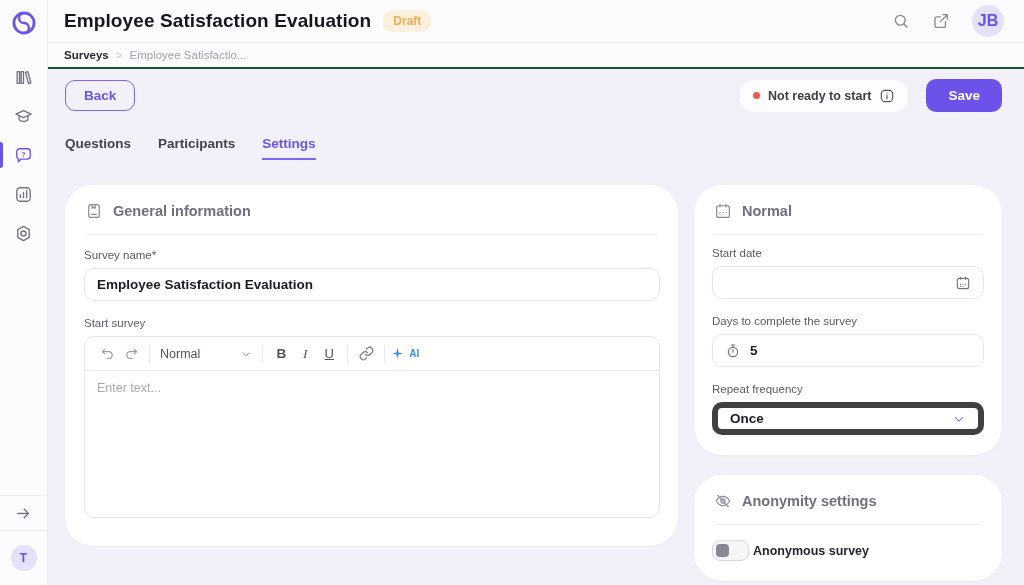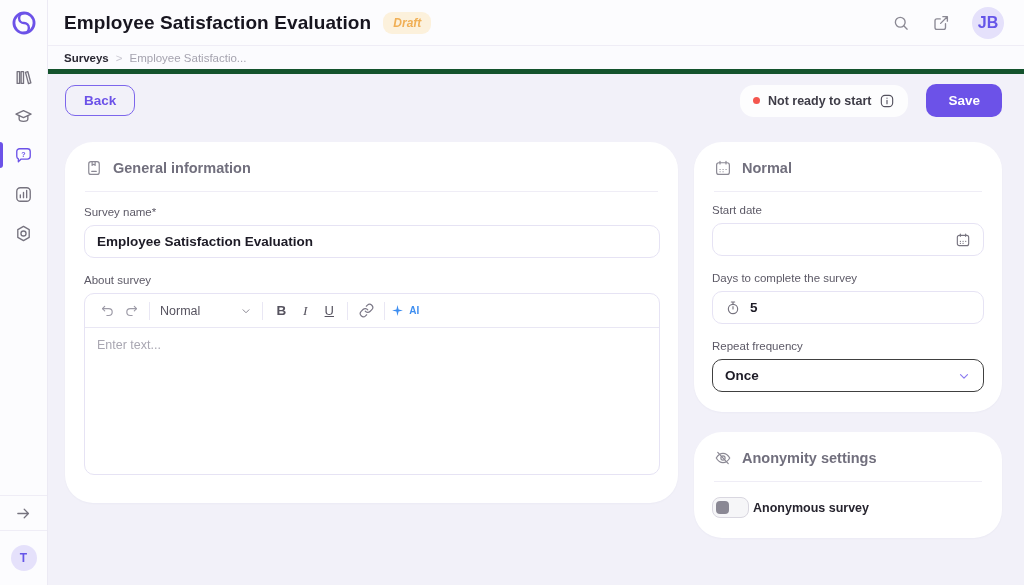--- a/index.html
+++ b/index.html
@@ -18,26 +18,26 @@
   .side-spacer { flex:1; }
   .side-collapse { width:100%; height:36px; border-top:1px solid #EFEDF6; border-bottom:1px solid #EFEDF6; display:flex; align-items:center; justify-content:center; cursor:pointer; }
   .side-user { padding:14px 0 14px 0; }
   .avatar-sm { width:26px; height:26px; border-radius:50%; background:#E5E1FB; color:#6555E8; font-size:12px; font-weight:bold; display:flex; align-items:center; justify-content:center; }
 
   
   .right-col { flex:1; display:flex; flex-direction:column; min-width:0; }
 
   .header { height:46px; background:#FCFCFE; border-bottom:1px solid #EFEDF6; display:flex; align-items:center; padding:0 20px 0 16px; }
   .page-title { font-size:19px; font-weight:bold; color:#17151F; letter-spacing:.1px; }
-  .draft-badge { margin-left:12px; background:#FCF1DC; color:#F0AF55; font-size:12px; font-weight:bold; padding:4px 10px; border-radius:9px;font-style:italic; }
+  .draft-badge { margin-left:12px; background:#FCF1DC; color:#F0AF55; font-size:12px; font-weight:bold; padding:4px 10px; border-radius:9px; }
   .header-right { margin-left:auto; display:flex; align-items:center; gap:22px; }
   .icon-btn { background:none; border:none; cursor:pointer; display:flex; align-items:center; justify-content:center; padding:0; }
   .avatar-md { width:32px; height:32px; border-radius:50%; background:#E5E1FB; color:#6555E8; font-size:16px; font-weight:bold; display:flex; align-items:center; justify-content:center; cursor:pointer; }
 
-  .breadcrumb { height:28px; background:#FBFBFE; border-bottom:5px solid #14532d; display:flex; align-items:center; padding:0 16px; font-size:11.5px; }
+  .breadcrumb { height:28px; background:#FBFBFE; border-bottom:2px solid #14532d; display:flex; align-items:center; padding:0 16px; font-size:11.5px; }
   .bc-root { color:#2A2833; font-weight:bold; cursor:pointer; }
   .bc-sep { color:#C9C7D1; margin:0 7px; }
   .bc-current { color:#A5A3AF; }
 
   .main { flex:1; background:#F2F1F9; padding:10px 22px 4px 17px; display:flex; flex-direction:column; }
 
   .action-row { display:flex; align-items:center; }
   .btn-back { border:1.5px solid #7D66EC; color:#6C52E8; background:transparent; font-weight:bold; font-size:13.5px; border-radius:10px; padding:7px 18px; cursor:pointer; font-family:inherit; }
   .action-right { margin-left:auto; display:flex; align-items:center; gap:18px; }
   .status-pill { background:#FDFDFE; border-radius:14px; padding:8px 13px; display:flex; align-items:center; gap:8px; font-size:12.5px; color:#3E3C47; font-weight:bold; }
@@ -67,21 +67,21 @@
   .tb-i { font-style:italic; font-size:13.5px; font-family:"Liberation Serif", serif; color:#56535F; }
   .tb-u { text-decoration:underline; font-size:13px; color:#56535F; }
   .tb-ai { display:flex; align-items:center; gap:5px; color:#3E8EF0; font-size:10px; font-weight:bold; cursor:pointer; }
   .editor-area { height:146px; padding:10px 12px; font-size:12.5px; color:#A9A7B2; cursor:text; }
 
   .right-stack { width:308px; flex-shrink:0; display:flex; flex-direction:column; gap:20px; }
   .tim-body { padding:12px 18px 20px 18px; }
   .input-wrap { position:relative; display:flex; align-items:center; height:33px; border:1px solid #E6E3F4; border-radius:10px; background:#fff; padding:0 12px; gap:9px; }
   .input-wrap input { border:none; outline:none; flex:1; font-size:13.5px; font-weight:bold; color:#1D1B26; font-family:inherit; background:transparent; min-width:0; }
   .mb18 { margin-bottom:16px; }
-  .select-box { display:flex; align-items:center; justify-content:space-between; height:33px; border:1px solid #404040; border-radius:10px; background:#fff; padding:0 12px; font-size:13.5px; font-weight:bold; color:#1D1B26; cursor:pointer; }
+  .select-box { display:flex; align-items:center; justify-content:space-between; height:33px; border:6px solid #404040; border-radius:10px; background:#fff; padding:0 12px; font-size:13.5px; font-weight:bold; color:#1D1B26; cursor:pointer; }
 
   .anon-body { padding:15px 18px 20px 18px; display:flex; align-items:center; gap:4px; }
   .toggle { width:37px; height:21px; border:1px solid #D9D7E0; background:#F6F6F8; border-radius:8px; position:relative; cursor:pointer; flex-shrink:0; }
   .toggle .knob { position:absolute; left:3px; top:3px; width:13px; height:13px; border-radius:4px; background:#8A8894; }
   .toggle-label { font-size:12.5px; font-weight:bold; color:#26242E; }
 </style>
 </head>
 <body>
 
 <div class="app">
@@ -174,36 +174,41 @@
             <span>Not ready to start</span>
             <svg width="16" height="16" viewBox="0 0 24 24" fill="none" stroke="#55525F" stroke-width="1.7" stroke-linecap="round">
               <rect x="3.5" y="3.5" width="17" height="17" rx="5.5"></rect>
               <path d="M12 11 v5 M12 7.6 v.2"></path>
             </svg>
           </div>
           <button class="btn-save">Save</button>
         </div>
       </div>
 
+      <div class="tabs">
+        <span class="tab">Questions</span>
+        <span class="tab">Participants</span>
+        <span class="tab active">Settings</span>
+      </div>
 
       <div class="content">
 
         <div class="card card-general">
           <div class="card-head">
             <svg width="18" height="18" viewBox="0 0 24 24" fill="none" stroke="#8B8994" stroke-width="1.6" stroke-linecap="round" stroke-linejoin="round">
               <rect x="5" y="3.5" width="14" height="17" rx="3"></rect>
               <path d="M9.5 3.5 v5 l2-1.4 2 1.4 v-5 M9 16.5 h6"></path>
             </svg>
             <span>General information</span>
           </div>
           <div class="card-divider"></div>
           <div class="gen-body">
             <div class="field-label">Survey name*</div>
             <input class="text-input" type="text" value="Employee Satisfaction Evaluation" style="">
-            <div class="field-label" style="margin-top:16px;">About survey</div>
+            <div class="field-label" style="margin-top:16px;">Start survey</div>
             <div class="editor">
               <div class="editor-toolbar">
                 <button class="tb-btn">
                   <svg width="15" height="15" viewBox="0 0 24 24" fill="none" stroke="#9D9BA7" stroke-width="1.9" stroke-linecap="round" stroke-linejoin="round">
                     <path d="M7.5 5.5 L4 9 l3.5 3.5"></path>
                       <path d="M4 9 h10 a5.5 5.5 0 0 1 0 11 h-3"></path>
                   </svg>
                 </button>
                 <button class="tb-btn">
                   <svg width="15" height="15" viewBox="0 0 24 24" fill="none" stroke="#9D9BA7" stroke-width="1.9" stroke-linecap="round" stroke-linejoin="round">

